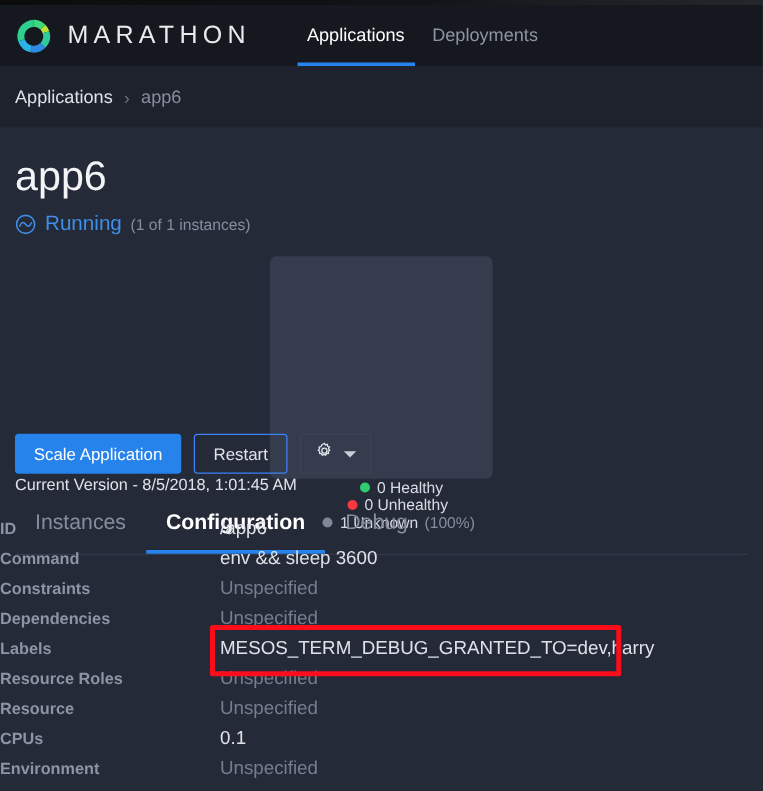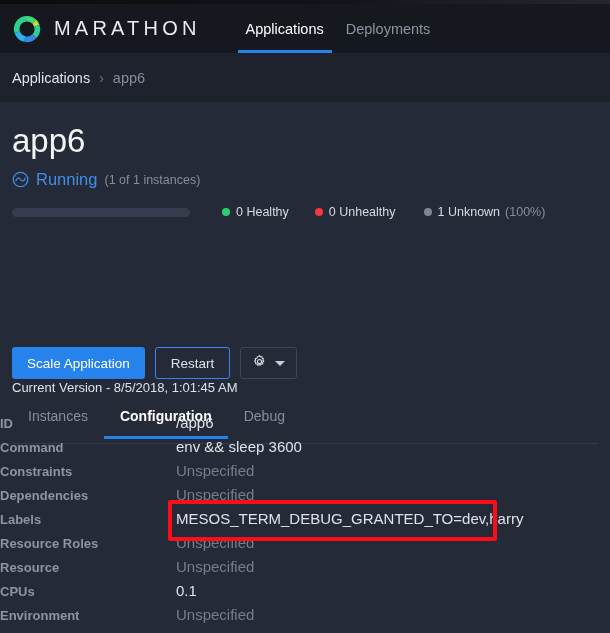--- a/index.html
+++ b/index.html
@@ -56,21 +56,21 @@
     position: absolute; left: 12px; top: 22px;
     font-size: 33px; color: #f3f4f6; font-weight: 400; line-height: 1;
   }
 
   .status-row { position: absolute; left: 12px; top: 68px; display: flex; align-items: center; }
   .status-icon { width: 17px; height: 17px; flex: 0 0 17px; margin-right: 7px; }
   .status-text { color: #3f8ee8; font-size: 16.5px; }
   .status-sub { color: #868d9c; font-size: 12.5px; margin-left: 7px; }
 
   
-  .health-row { position: absolute; left: 12px; top: 103px; width: 586px; display: flex; align-items: center; }
+  .health-row { position: absolute; left: 12px; top: 103px; width: 586px; display: flex; align-items: center; flex-direction: column; }
   .health-bar { width: 178px; height: 9px; border-radius: 5px; background: #353c4d; flex: 0 0 178px; }
   .health-item { display: flex; align-items: center; font-size: 12.5px; color: #d8dbe2; }
   .dot { width: 8px; height: 8px; border-radius: 50%; margin-right: 6px; flex: 0 0 8px; }
   .pct { color: #868d9c; margin-left: 5px; }
 
   
   .btn-row { position: absolute; left: 12px; top: 245px; display: flex; align-items: center; }
   .btn {
     height: 32px; border-radius: 3px; display: flex; align-items: center; justify-content: center;
     font-size: 13.5px; cursor: pointer; padding: 0 15px; white-space: nowrap;
@@ -79,21 +79,21 @@
   .btn-ghost { background: transparent; color: #dfe2e8; border: 1px solid #3b82f6; margin-left: 10px; }
   .btn-icon { border: 1px solid #3d4454; margin-left: 10px; padding: 0 11px; display: flex; align-items: center; gap: 8px; cursor: pointer; height: 32px; border-radius: 3px; }
   .caret { width: 0; height: 0; border-left: 5px solid transparent; border-right: 5px solid transparent; border-top: 5px solid #c9ced8; }
 
   
   .tabs {
     position: absolute; left: 12px; top: 300px; width: 586px; height: 42px;
     display: flex; align-items: flex-start; border-bottom: 1px solid #333a4a;
   }
   .tab {
-    position: relative; padding: 6px 16px 14px 16px; font-size: 14px;
+    position: relative; padding: 6px 16px 14px 16px; font-size: 17px;
     color: #868d9c; cursor: pointer;
   }
   .tab.active { color: #ffffff; font-weight: 700; }
   .tab.active::after {
     content: ""; position: absolute; left: 0; right: 0; bottom: -1px;
     height: 3px; background: #2683ec;
   }
 
   
   .version { position: absolute; left: 12px; top: 278px; font-size: 13px; color: #dfe2e8; }

